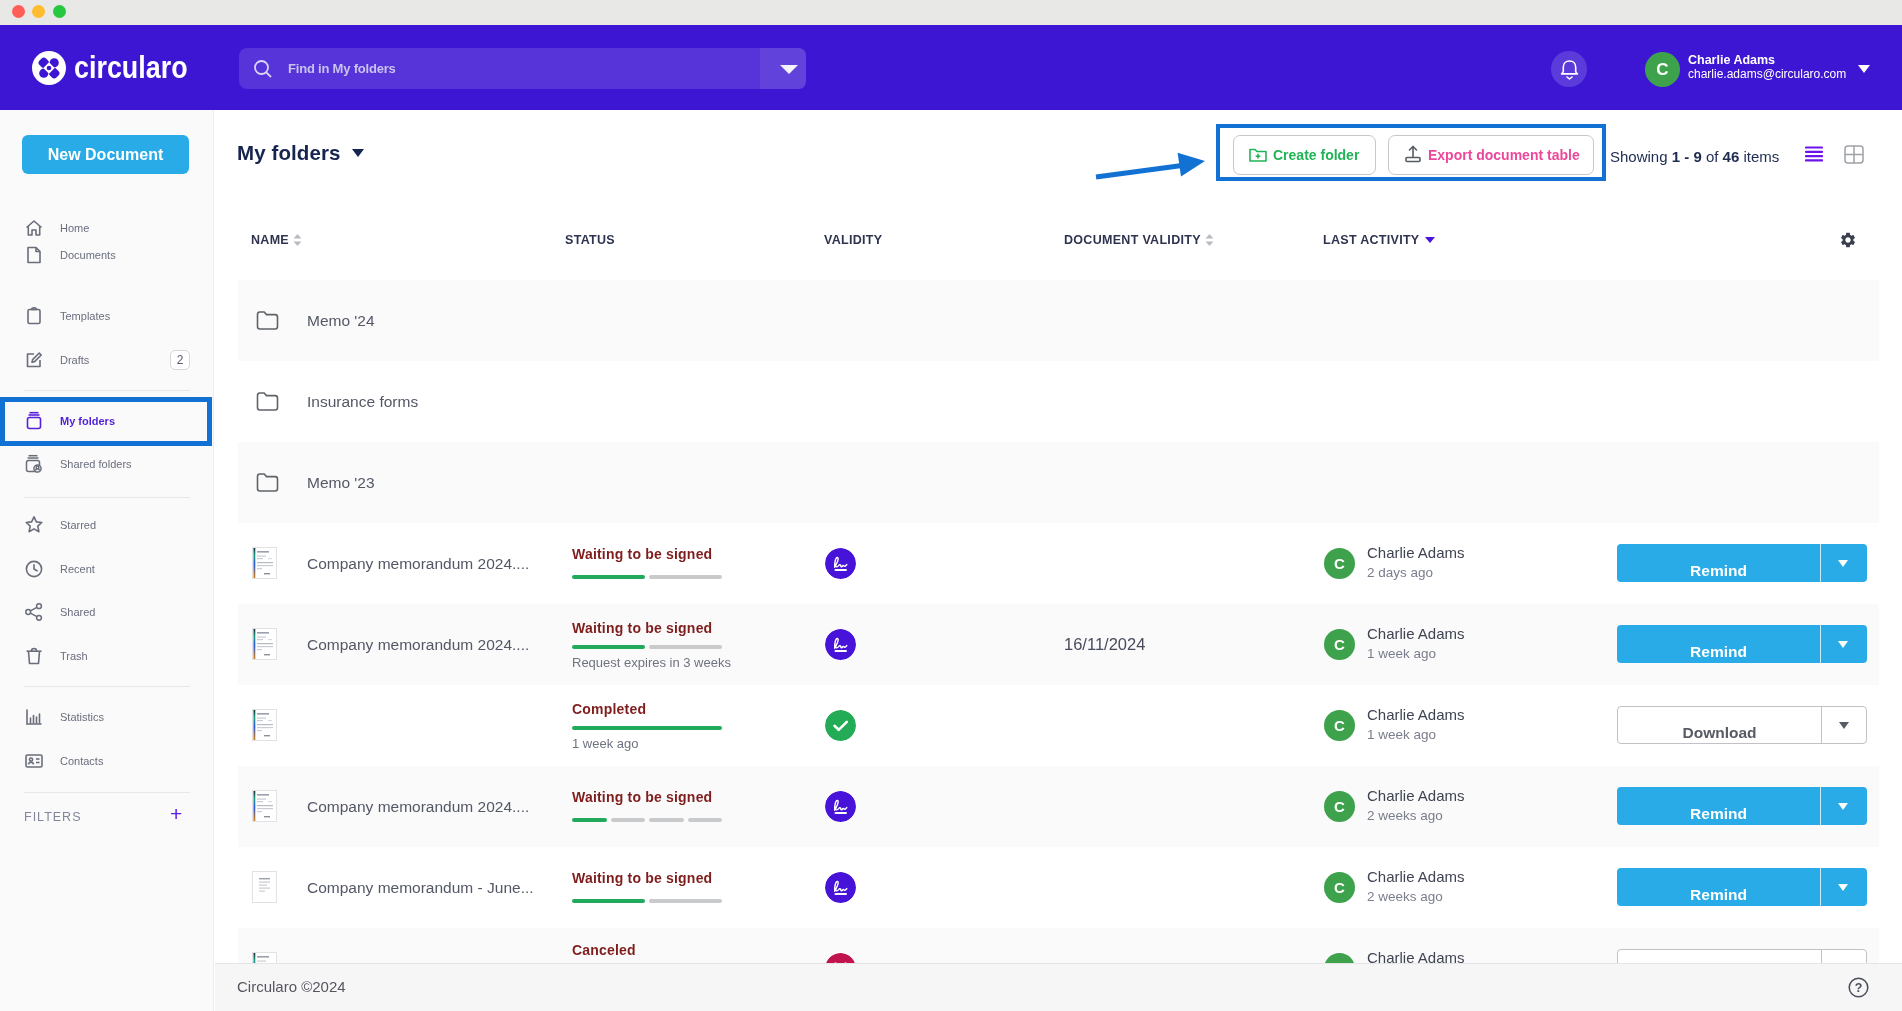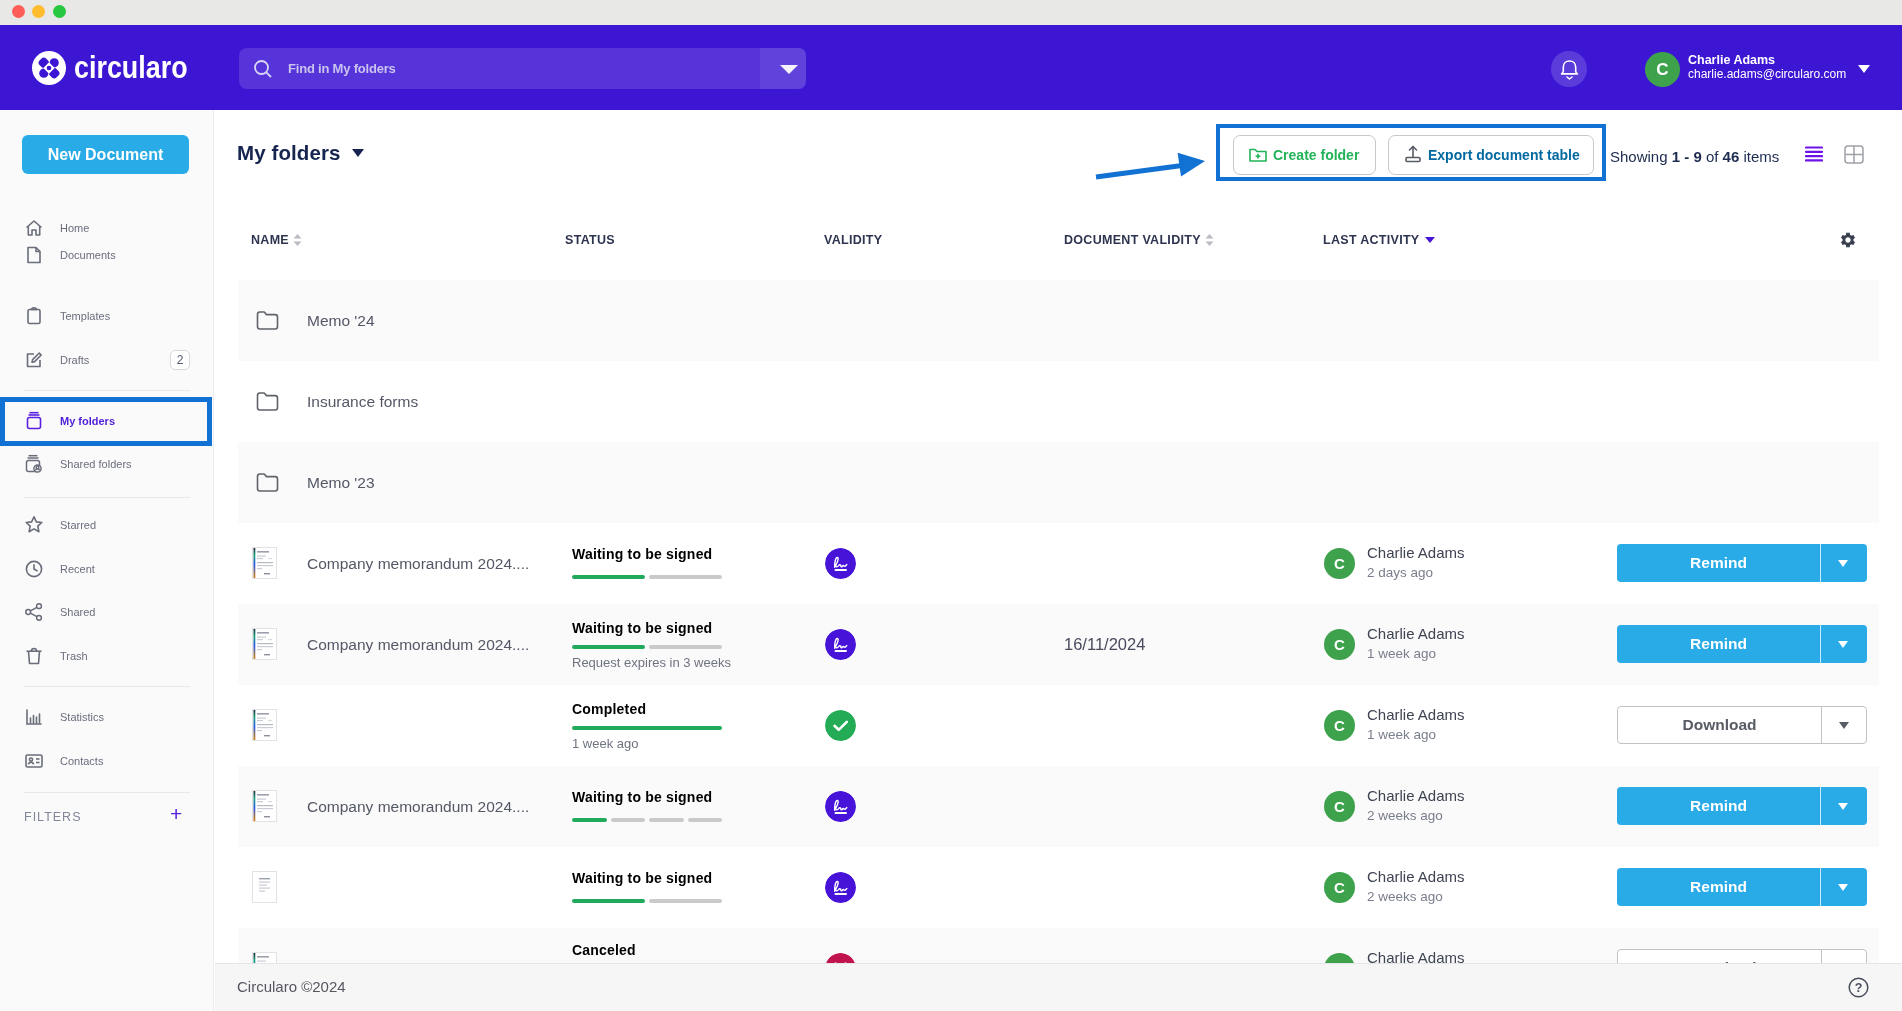--- a/index.html
+++ b/index.html
@@ -12,31 +12,31 @@
 .newdoc{left:22px;top:135px;width:167px;height:39px;background:#29abe8;border-radius:6px;color:#fff;font-weight:700;font-size:16px;text-align:center;line-height:39px;}
 .mi{left:0;width:214px;height:44px;}
 .mi .ic{position:absolute;left:24px;top:12px;width:20px;height:20px;}
 .mi .lb{position:absolute;left:60px;top:0;line-height:44px;font-size:11px;color:#6a6e7d;}
 .sep{left:24px;width:166px;height:1px;background:#e8e8ea;}
 .ftr{left:215px;top:963px;width:1687px;height:48px;background:#f6f6f7;border-top:1px solid #e5e5e7;box-sizing:border-box;}
 .rows{left:215px;top:110px;width:1687px;height:853px;background:#fff;overflow:hidden;}
 .row{position:absolute;left:23px;width:1641px;height:81px;}
 .rg{background:#fafafa;}
 .nm{position:absolute;left:69px;font-size:15.5px;color:#545866;}
-.st{position:absolute;left:334px;font-size:14px;font-weight:700;color:#000000;letter-spacing:.2px;}
+.st{position:absolute;left:334px;font-size:14px;font-weight:700;color:#7f1d1d;letter-spacing:.2px;}
 .sub{position:absolute;left:334px;font-size:13px;color:#6f7380;}
 .bar{position:absolute;left:334px;height:4px;width:150px;}
 .seg{position:absolute;top:0;height:4px;border-radius:2px;background:#c8cacc;}
 .sg{background:#21aa5c;}
 .pc{position:absolute;left:587px;width:31px;height:31px;border-radius:50%;}
 .av{position:absolute;left:1086px;width:31px;height:31px;border-radius:50%;background:#3ea24d;color:#fff;font-weight:700;font-size:15px;text-align:center;line-height:31px;}
 .an{position:absolute;left:1129px;font-size:15px;color:#3f4453;}
 .aa{position:absolute;left:1129px;font-size:13.5px;color:#7a7e8c;}
 .btn{position:absolute;left:1379px;width:250px;height:38px;border-radius:4px;box-sizing:border-box;}
-.btn .t{position:absolute;left:0;width:203px;top:0;bottom:0;text-align:center;font-weight:700;font-size:15.5px;}
+.btn .t{position:absolute;left:0;width:203px;top:8px;bottom:0;text-align:center;font-weight:700;font-size:15.5px;}
 .btn .dv{position:absolute;left:203px;top:0;bottom:0;width:1px;}
 .btn .ca{position:absolute;left:221px;top:16px;width:0;height:0;border-left:5.5px solid transparent;border-right:5.5px solid transparent;border-top:7px solid #fff;}
 .bblue{background:#29abe8;}
 .bblue .t{color:#fff;line-height:38px;}
 .bblue .dv{background:rgba(255,255,255,.75);}
 .bwhite{background:#fff;border:1px solid #c2c2c6;}
 .bwhite .t{color:#565b64;line-height:36px;}
 .bwhite .dv{background:#c2c2c6;}
 .bwhite .ca{border-top-color:#565b64;top:15px;}
 .thl{font-size:12.5px;font-weight:600;letter-spacing:.3px;color:#2e3450;}
@@ -203,21 +203,21 @@
       <line x1="10" y1="8.8" x2="10" y2="13.6"></line>
       <line x1="7.6" y1="11.2" x2="12.4" y2="11.2"></line>
     </svg>
 <div class="abs" style="left:1058px;top:25px;line-height:40px;font-size:14px;font-weight:700;color:#22b358;">Create folder</div>
 <div class="abs" style="left:1173px;top:25px;width:206px;height:40px;border:1px solid #c8c8cb;border-radius:7px;box-sizing:border-box;"></div>
 <svg class="abs" style="left:1188px;top:34px;" width="20" height="20" viewBox="0 0 20 20" fill="none" stroke="#565b64" stroke-width="1.6" stroke-linecap="round" stroke-linejoin="round">
       <path d="M10 13 L10 2.5"></path>
       <path d="M6.5 6 L10 2.5 L13.5 6"></path>
       <rect x="3" y="13.5" width="14" height="4" rx="1"></rect>
     </svg>
-<div class="abs" style="left:1213px;top:25px;line-height:40px;font-size:14px;font-weight:700;color:#0369a1;">Export document table</div>
+<div class="abs" style="left:1213px;top:25px;line-height:40px;font-size:14px;font-weight:700;color:#ec4899;">Export document table</div>
 <div class="abs" style="left:1395px;top:38px;font-size:15px;color:#1d2b50;">Showing <b>1 - 9</b> of <b>46</b> items</div>
 <svg class="abs" style="left:1590px;top:36px;" width="18" height="16" viewBox="0 0 18 16" stroke="#6d12e8" stroke-width="2.2" stroke-linecap="round">
       <line x1="1" y1="1.5" x2="17" y2="1.5"></line>
       <line x1="1" y1="5.8" x2="17" y2="5.8"></line>
       <line x1="1" y1="10.1" x2="17" y2="10.1"></line>
       <line x1="1" y1="14.4" x2="17" y2="14.4"></line>
     </svg>
 <svg class="abs" style="left:1629px;top:35px;" width="20" height="19" viewBox="0 0 20 19" fill="none" stroke="#9fa1a8" stroke-width="1.5">
       <rect x="1" y="1" width="18" height="17" rx="3"></rect>
       <line x1="10" y1="1" x2="10" y2="18"></line>
@@ -427,20 +427,21 @@
     </div>
 <div class="row" style="top:737px;">
       <svg class="abs" style="left:14px;top:24px;" width="25" height="32" viewBox="0 0 25 32">
         <rect x="0.5" y="0.5" width="24" height="31" fill="#fff" stroke="#e2e2e4"></rect>
         <rect x="7" y="7" width="11" height="1.4" fill="#9aa0ac"></rect>
         <rect x="7" y="10.5" width="11" height="1.2" fill="#c9ccd4"></rect>
         <rect x="7" y="13.5" width="8" height="1.2" fill="#c9ccd4"></rect>
         <rect x="7" y="16.5" width="11" height="1.2" fill="#c9ccd4"></rect>
         <rect x="7" y="19.5" width="6" height="1.2" fill="#c9ccd4"></rect>
       </svg>
+      <div class="nm" style="top:0;line-height:81px;">Company memorandum - June...</div>
       <div class="st" style="top:23px;">Waiting to be signed</div>
       <div class="bar" style="top:52px;">
         <span class="seg sg" style="left:0;width:73px;"></span>
         <span class="seg" style="left:77px;width:73px;"></span>
       </div>
       <svg class="abs pc" style="top:25px;" width="31" height="31" viewBox="0 0 31 31">
         <circle cx="15.5" cy="15.5" r="15.5" fill="#4713d8"></circle>
         <path d="M9.7 19.2 C9.5 14.8 10.4 9.6 12.3 9.5 C14 9.4 12.9 13.4 11.4 15.9 C10.7 17.1 10.5 18.2 11.2 18.7 C12 19.3 13.1 18.3 13.8 17.4 C14.4 16.7 15.1 16.5 15.5 17 C16 17.6 15.5 18.7 16.3 18.9 C17.1 19 17.4 17.5 18.3 17.5 C19 17.5 18.9 18.6 19.7 18.4 C20.6 18.2 20.9 17.2 21.8 16.6" fill="none" stroke="#fff" stroke-width="1.4" stroke-linecap="round"></path>
         <rect x="9.5" y="21" width="12.5" height="2" rx="1" fill="#fff"></rect>
       </svg>

